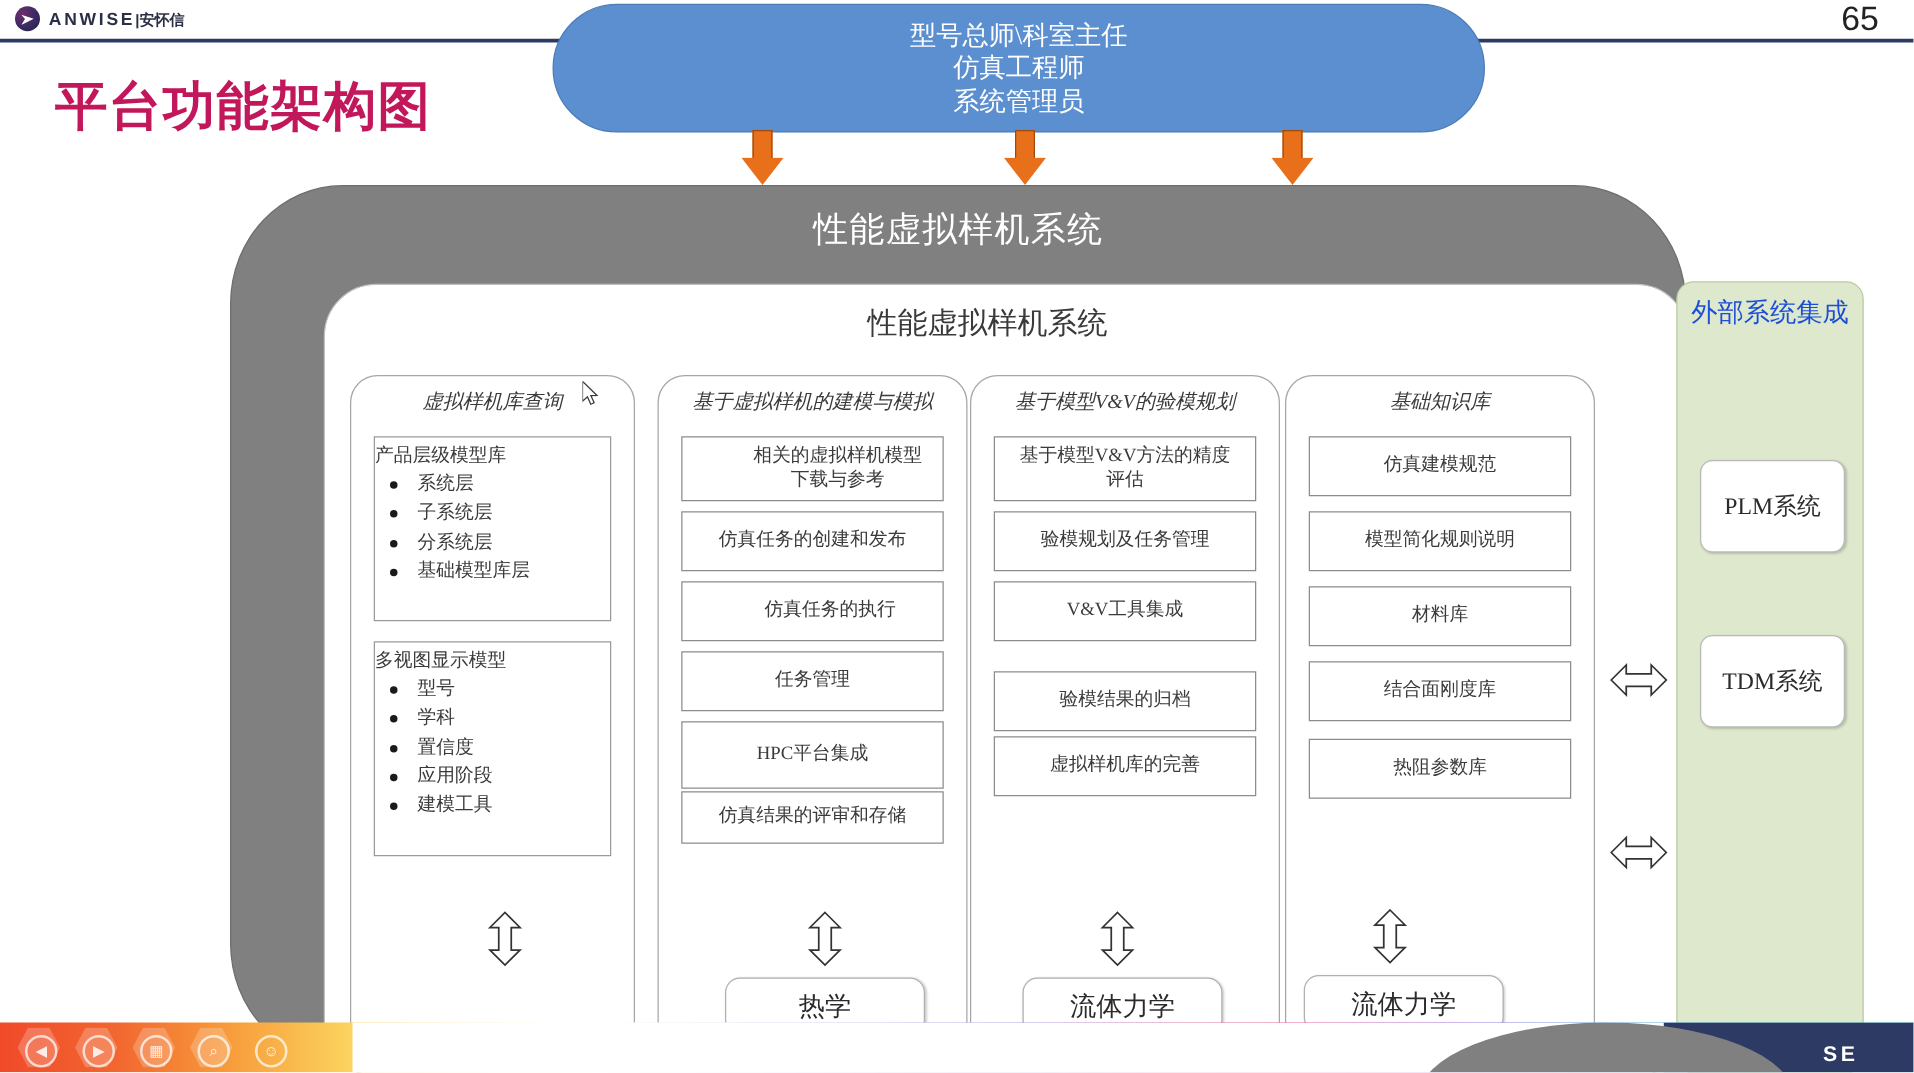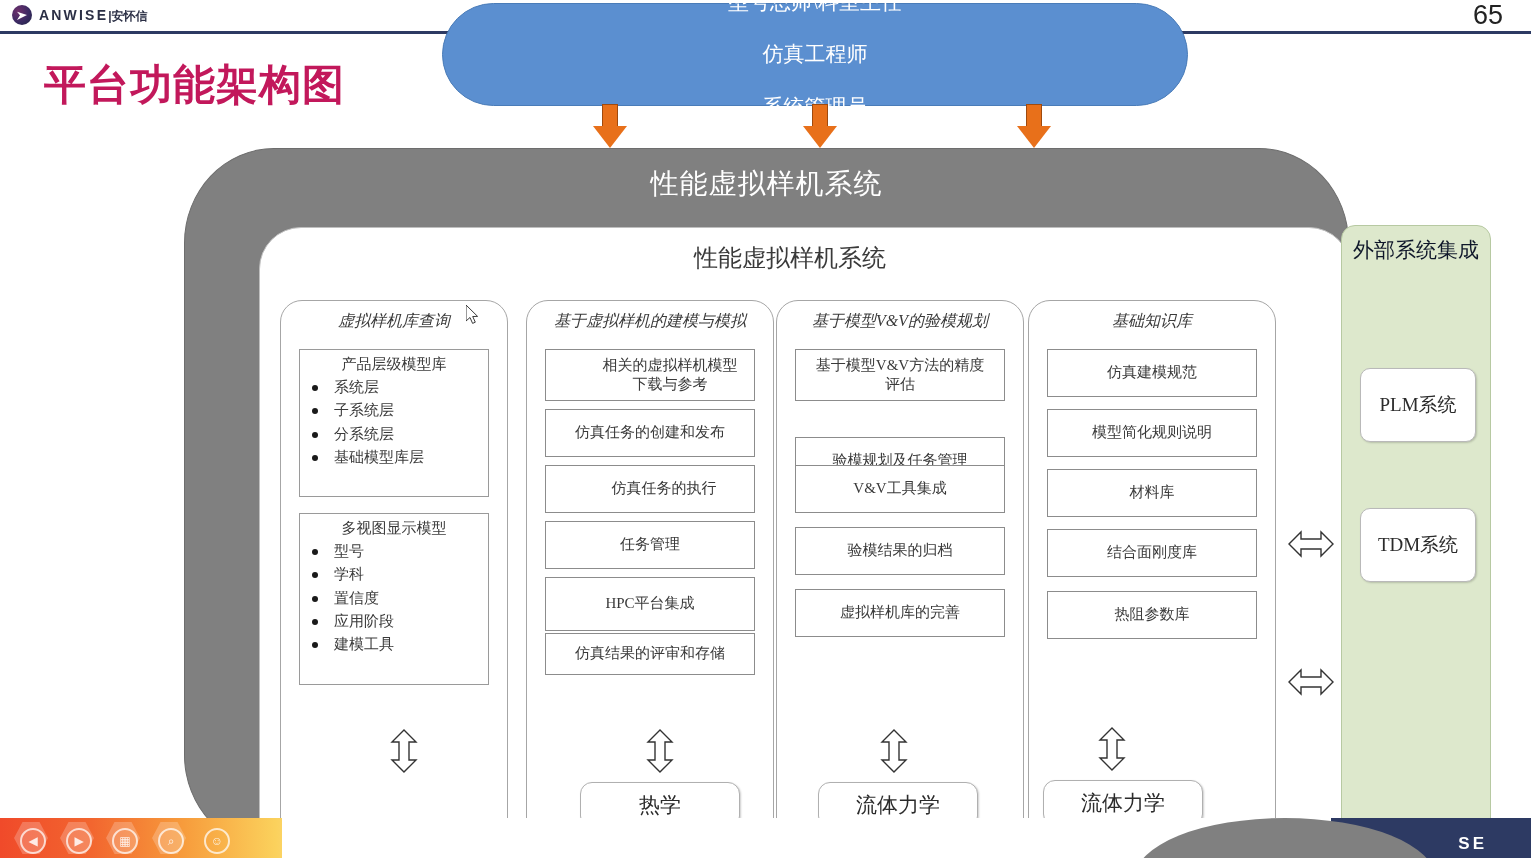--- a/index.html
+++ b/index.html
@@ -44,21 +44,21 @@
     font-weight:bold;font-size:42px;color:#c2185b;letter-spacing:1px;
     white-space:nowrap;
   }
 
   
   .roles-pill{
     position:absolute;left:442px;top:3px;width:744px;height:101px;
     background:#5b8fd0;border:1px solid #4a7cb8;border-radius:52px;
     color:#ffffff;text-align:center;
     display:flex;flex-direction:column;align-items:center;justify-content:center;
-    font-size:21px;line-height:1.25;gap:26px;
+    font-size:21px;line-height:1.25;
   }
 
   
   .oarrow{position:absolute;width:34px;height:44px;}
   .oarrow .shaft{position:absolute;left:9px;top:0;width:16px;height:24px;background:#e8701a;border:1px solid #9e4a0e;border-bottom:none;box-sizing:border-box;}
   .oarrow .head{position:absolute;left:0;top:22px;width:34px;height:22px;background:#e8701a;clip-path:polygon(0% 0%,100% 0%,50% 100%);}
   .oarrow .head::after{content:"";position:absolute;inset:0;}
 
   
   .gray-box{
@@ -88,21 +88,21 @@
   }
   .col-title{
     position:absolute;left:0;right:0;top:10px;text-align:center;
     font-size:16px;color:#3a3a3a;white-space:nowrap;font-style:italic;
   }
 
   .subbox{
     position:absolute;left:18px;right:18px;
     border:1px solid #9a9a9a;background:#fff;box-sizing:border-box;
   }
-  .subbox-title{text-align:center;font-size:15px;color:#3a3a3a;padding-top:5px;}
+  .subbox-title{font-size:15px;color:#3a3a3a;padding-top:5px;}
   .bullets{list-style:none;margin:2px 0 0 0;padding:0 0 0 4px;}
   .bullets li{
     font-size:15px;color:#3a3a3a;line-height:1.55;position:relative;padding-left:30px;
   }
   .bullets li::before{
     content:"";position:absolute;left:8px;top:9px;width:6px;height:6px;border-radius:50%;background:#1a1a1a;
   }
 
   .item{
     position:absolute;left:18px;right:18px;
@@ -112,21 +112,21 @@
   }
 
   
   .green-panel{
     position:absolute;left:1156px;top:76px;width:150px;height:634px;
     background:#dde8cc;border:1px solid #b7c9a2;border-radius:14px;
     box-sizing:border-box;
   }
   .green-title{
     position:absolute;left:0;right:0;top:10px;text-align:center;
-    font-size:21px;color:#0f172a;white-space:nowrap;
+    font-size:21px;color:#1d4ed8;white-space:nowrap;
   }
   .ext-box{
     position:absolute;left:18px;width:114px;height:72px;
     background:#ffffff;border:1px solid #b9b9b9;border-radius:10px;
     display:flex;align-items:center;justify-content:center;
     font-size:19px;color:#2b2b2b;
     box-shadow:1px 1px 2px rgba(0,0,0,.18);
   }
 
   
@@ -253,23 +253,23 @@
         <div class="item" style="top:108px;height:48px;">仿真任务的创建和发布</div>
         <div class="item" style="top:164px;height:48px;padding-left:28px;">仿真任务的执行</div>
         <div class="item" style="top:220px;height:48px;">任务管理</div>
         <div class="item" style="top:276px;height:54px;">HPC平台集成</div>
         <div class="item" style="top:332px;height:42px;">仿真结果的评审和存储</div>
       </div>
 
       <div class="col" style="left:516px;width:248px;height:554px;">
         <div class="col-title">基于模型V&amp;V的验模规划</div>
         <div class="item" style="top:48px;height:52px;">基于模型V&amp;V方法的精度<br>评估</div>
-        <div class="item" style="top:108px;height:48px;margin-top:28px;">验模规划及任务管理</div>
+        <div class="item" style="top:108px;height:48px;">验模规划及任务管理</div>
         <div class="item" style="top:164px;height:48px;">V&amp;V工具集成</div>
-        <div class="item" style="top:226px;height:48px;">验模结果的归档</div>
+        <div class="item" style="top:236px;height:48px;">验模结果的归档</div>
         <div class="item" style="top:288px;height:48px;">虚拟样机库的完善</div>
       </div>
 
       <div class="col" style="left:768px;width:248px;height:554px;">
         <div class="col-title">基础知识库</div>
         <div class="item" style="top:48px;height:48px;">仿真建模规范</div>
         <div class="item" style="top:108px;height:48px;">模型简化规则说明</div>
         <div class="item" style="top:168px;height:48px;">材料库</div>
         <div class="item" style="top:228px;height:48px;">结合面刚度库</div>
         <div class="item" style="top:290px;height:48px;">热阻参数库</div>

